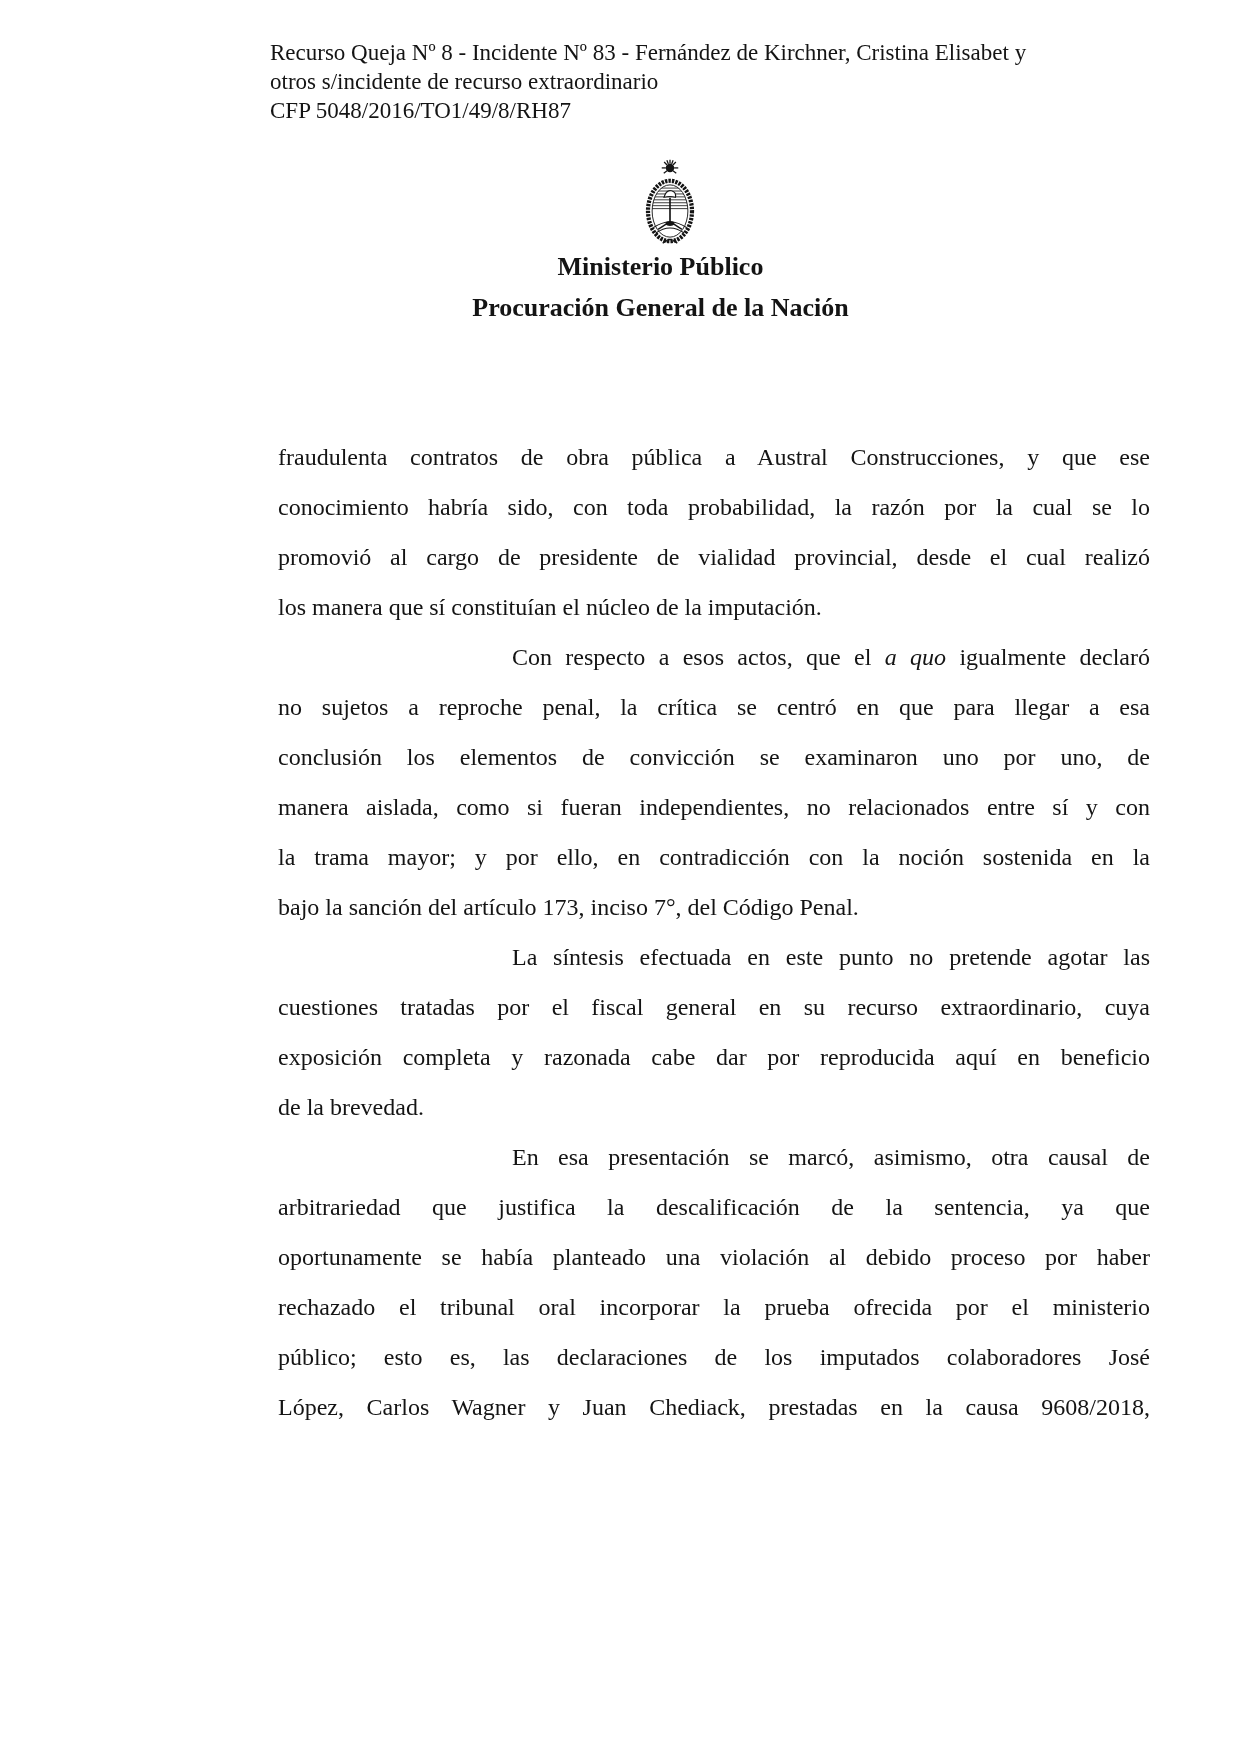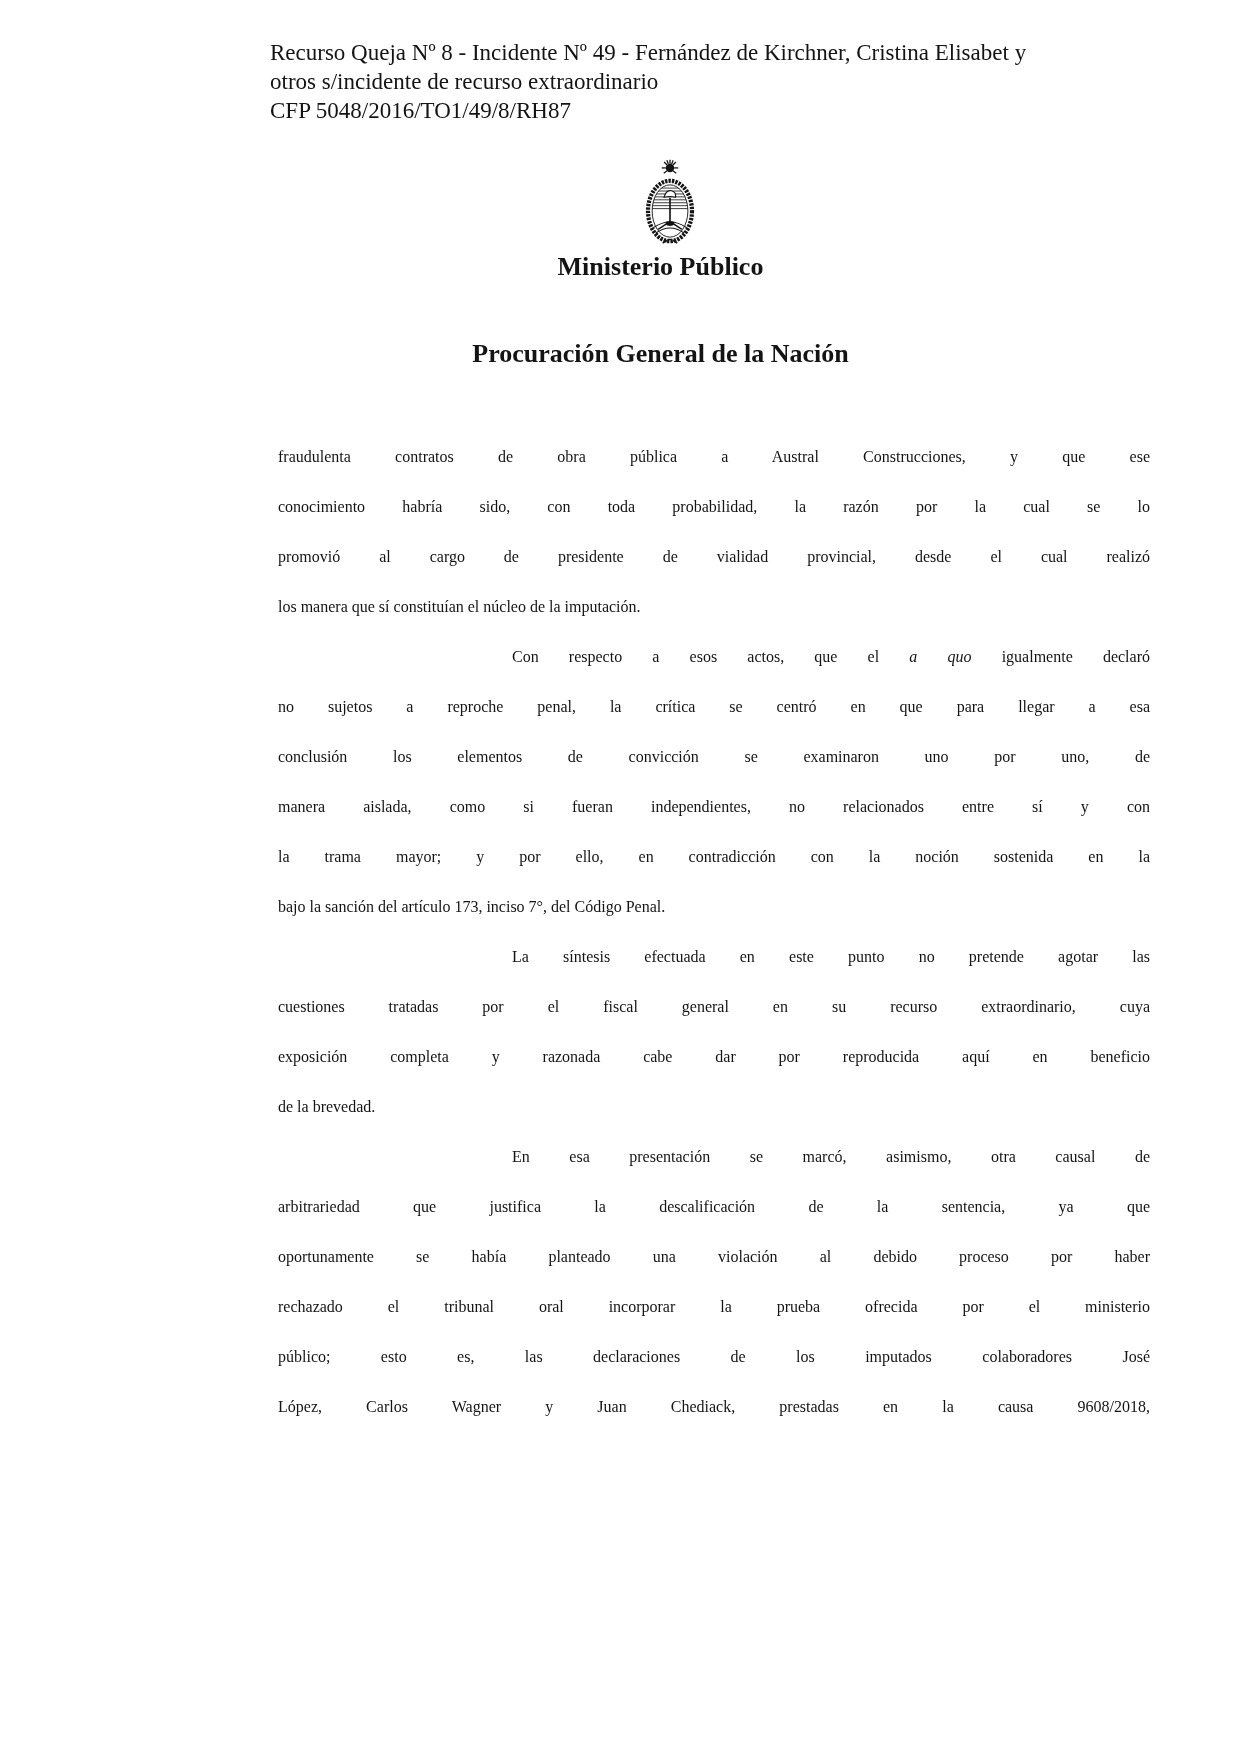--- a/index.html
+++ b/index.html
@@ -28,43 +28,43 @@
   .org-line {
     position: absolute;
     left: 80px;
     width: 1161px;
     text-align: center;
     font-weight: bold;
     font-size: 26px;
     line-height: 30px;
   }
   #org-name  { top: 252px; }
-  #sub-org-name { top: 293px; margin-top: 46px; }
+  #sub-org-name { top: 293px; }
   .doc-body {
     position: absolute;
     left: 278px; top: 432px;
     width: 872px;
-    font-size: 16px;
+    font-size: 24px;
     line-height: 50px;
   }
   .ln {
     height: 50px;
     text-align: justify;
     text-align-last: justify;
     white-space: normal;
   }
   .ln.pend { text-align-last: left; }
   .ln.ind  { text-indent: 234px; }
   .it { font-style: italic; }
 </style>
 </head>
 <body>
 
 <div class="case-header">
-  <div>Recurso Queja Nº 8 - Incidente Nº 49 - Fernández de Kirchner, Cristina Elisabet y</div>
+  <div>Recurso Queja Nº 8 - Incidente Nº 83 - Fernández de Kirchner, Cristina Elisabet y</div>
   <div>otros s/incidente de recurso extraordinario</div>
   <div>CFP 5048/2016/TO1/49/8/RH87</div>
 </div>
 
 <svg class="emblem" viewBox="0 0 60 96" xmlns="http://www.w3.org/2000/svg" aria-hidden="true">
   <defs>
     <clipPath id="upperHalf">
       <path d="M 10.5 60 A 19.5 28.5 0 0 1 49.5 60 Z"></path>
     </clipPath>
   </defs>

